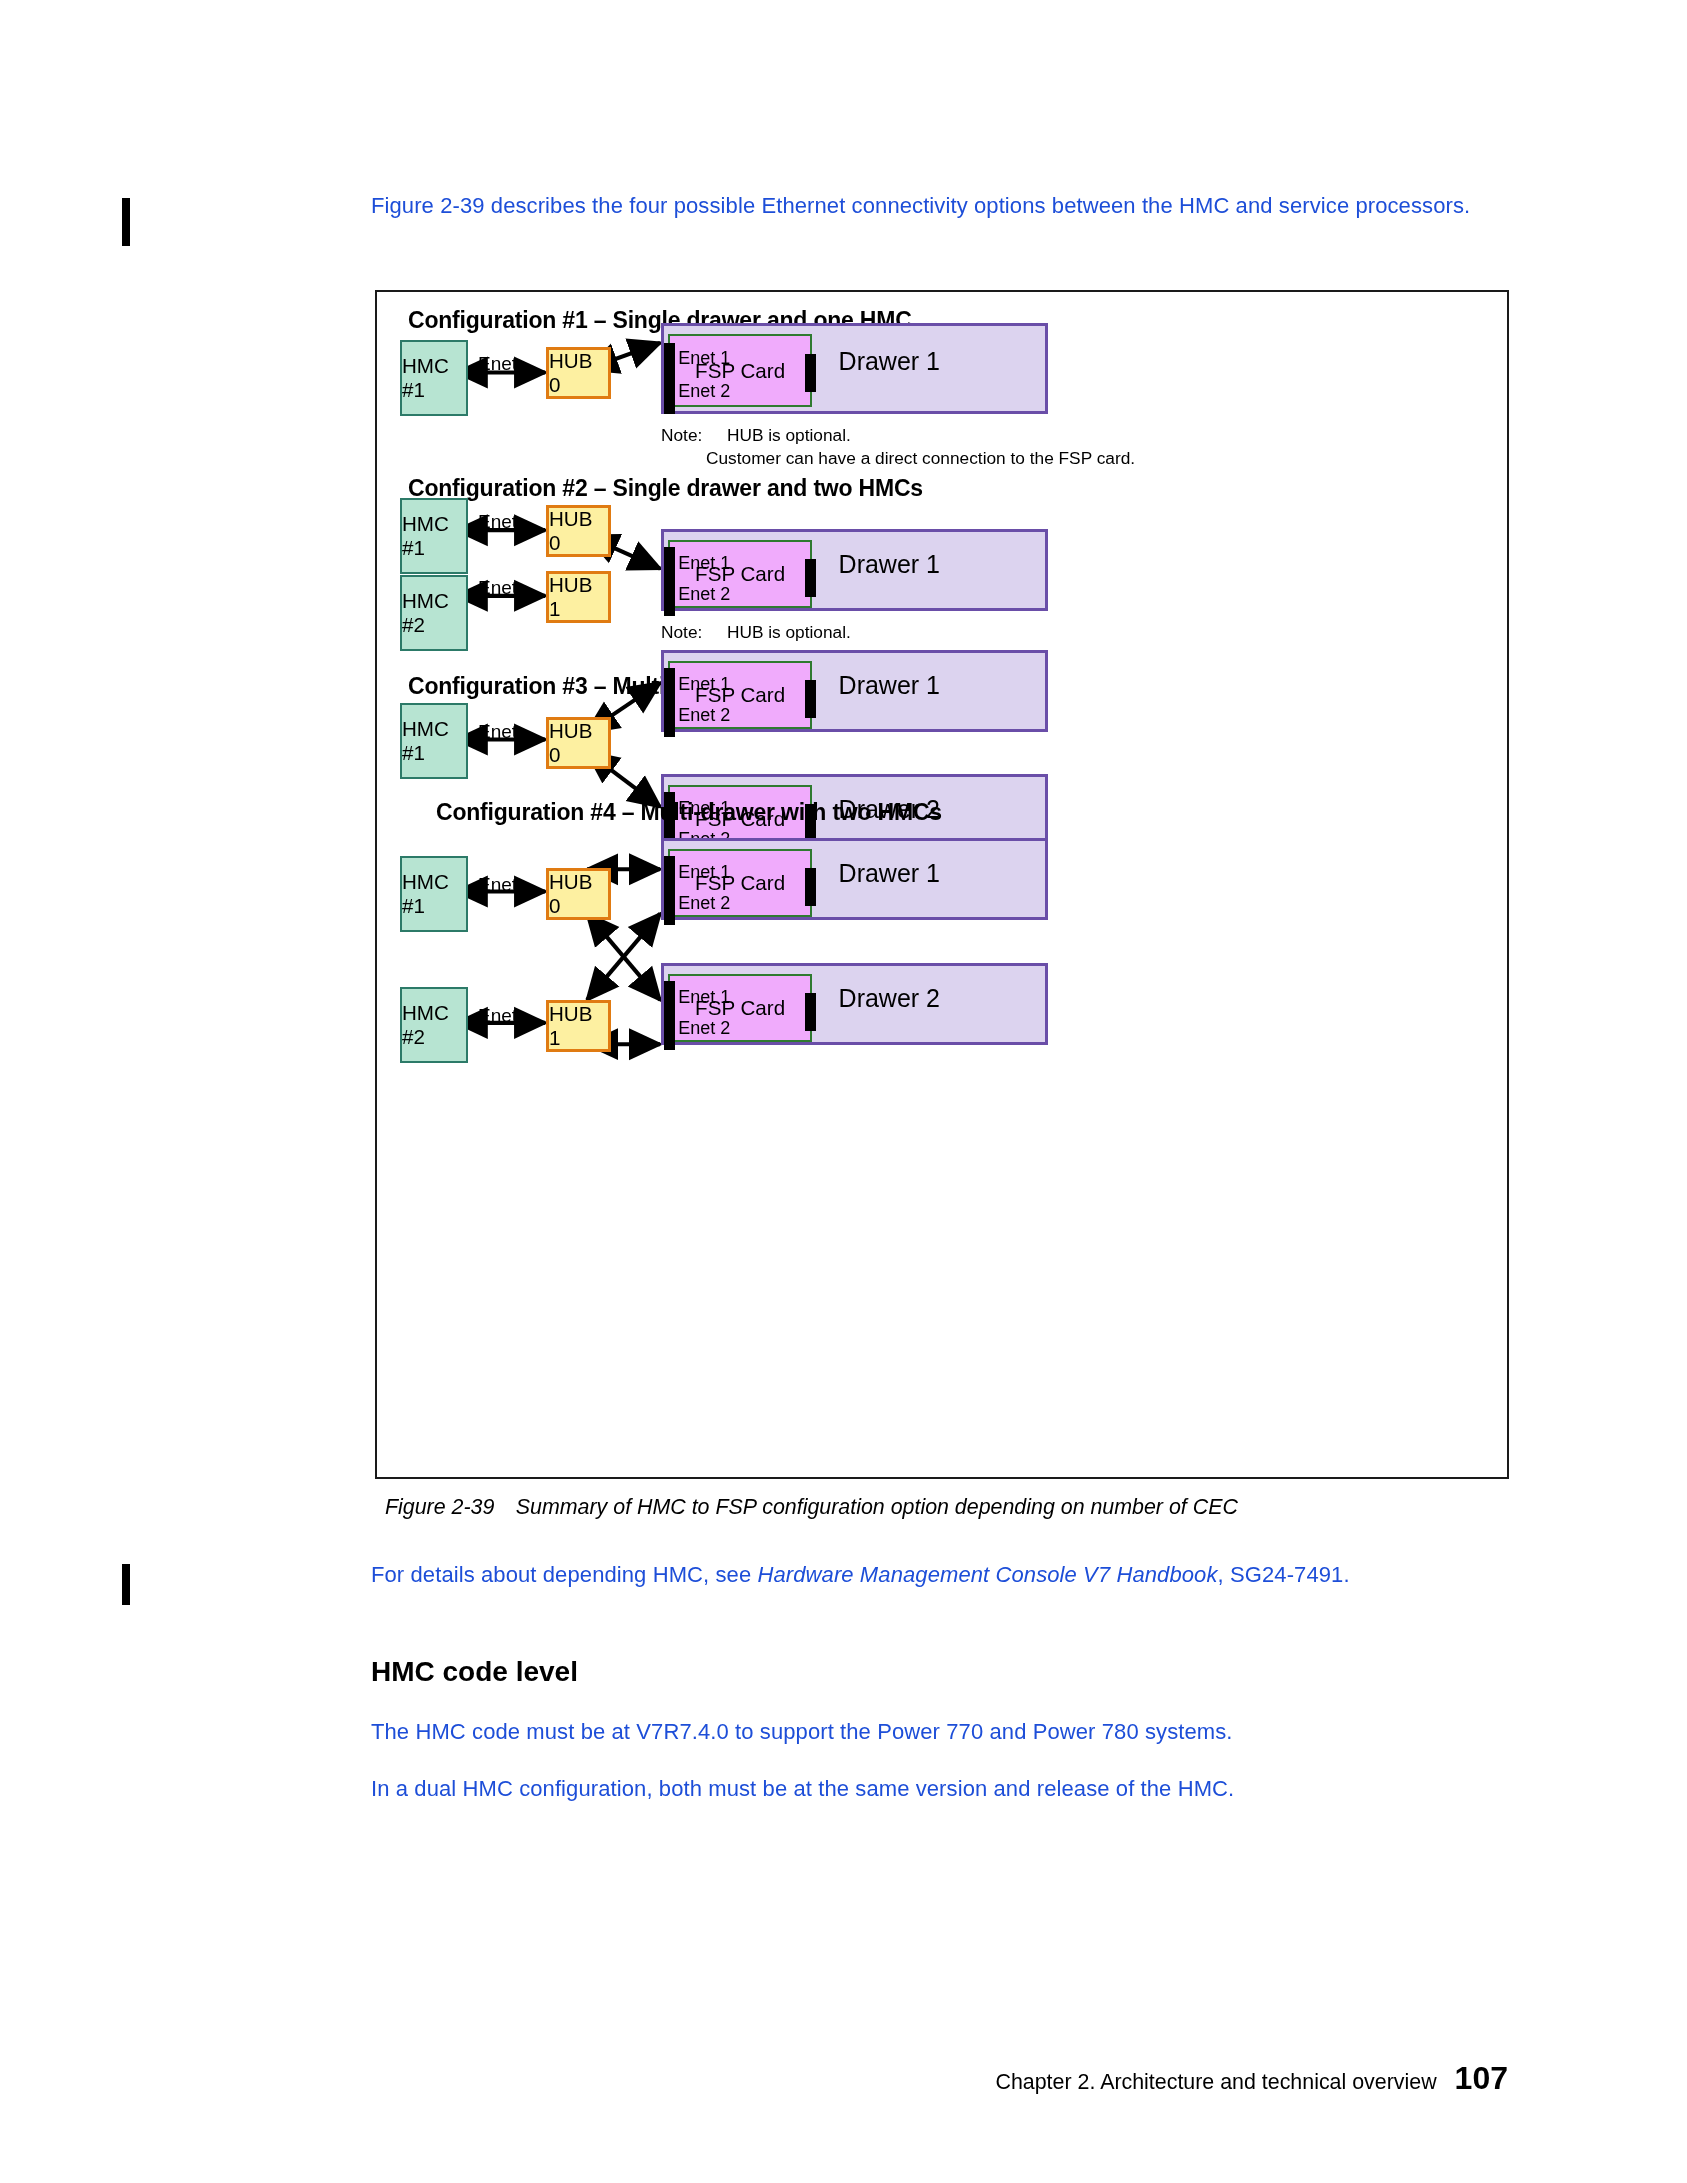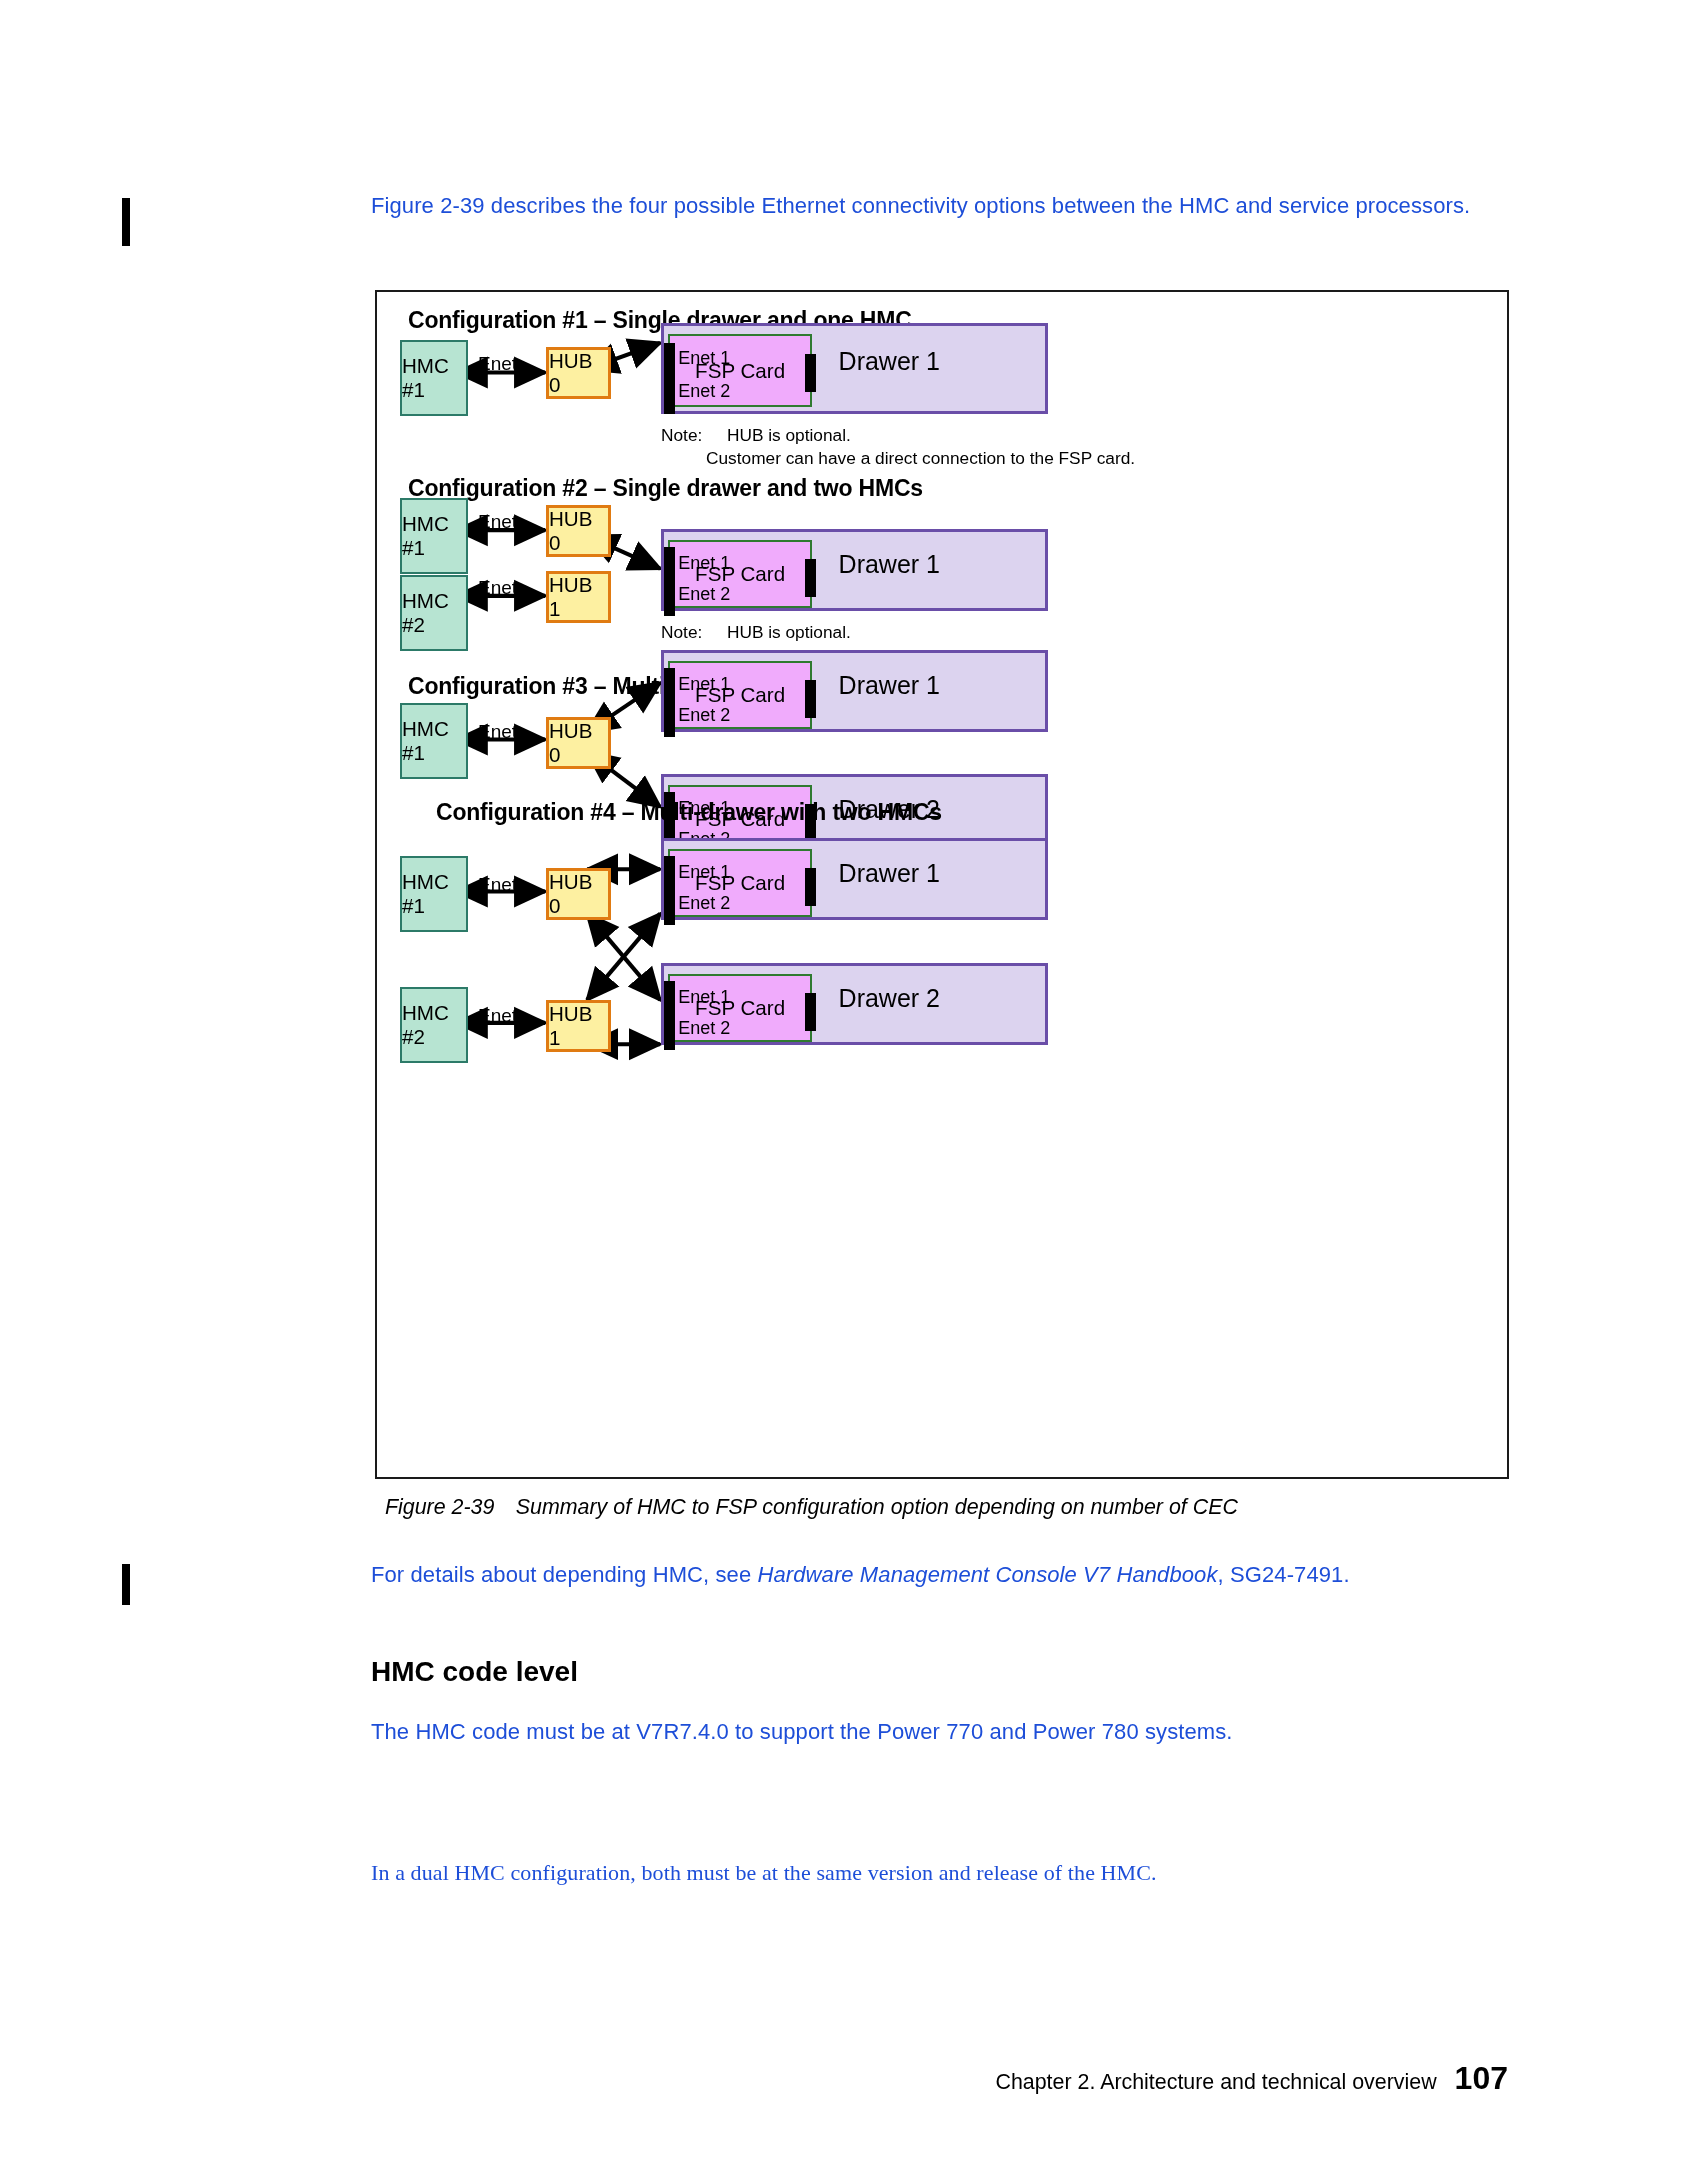--- a/index.html
+++ b/index.html
@@ -32,21 +32,21 @@
     left: 371px;
     width: 1127px;
     font-size: 22px;
     line-height: 35px;
     color: #1d4ed8;
     letter-spacing: 0.1px;
   }
   .para-intro { top: 188px; }
   .para-handbook { top: 1557px; }
   .para-codelevel { top: 1714px; }
-  .para-dual { top: 1855px; font-family: Liberation Serif, serif; }
+  .para-dual { top: 1771px; }
 
   .heading2 {
     position: absolute;
     left: 371px;
     width: 1127px;
     font-size: 28px;
     font-weight: bold;
     line-height: 36px;
     top: 1654px;
   }

